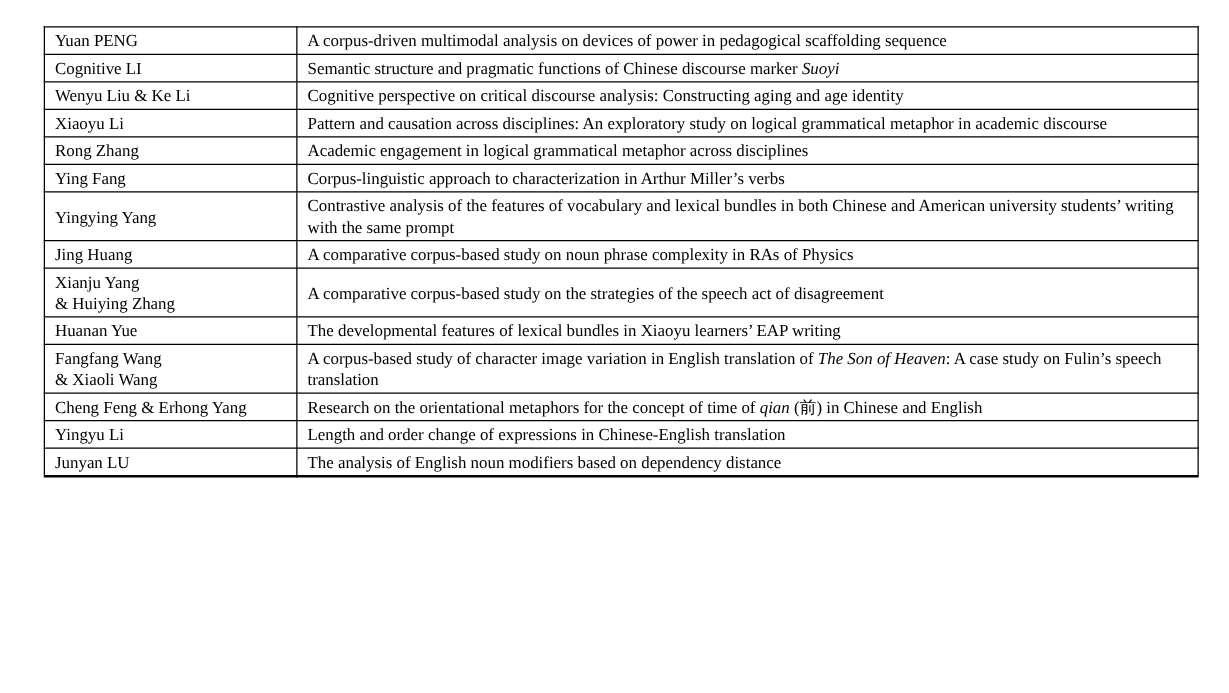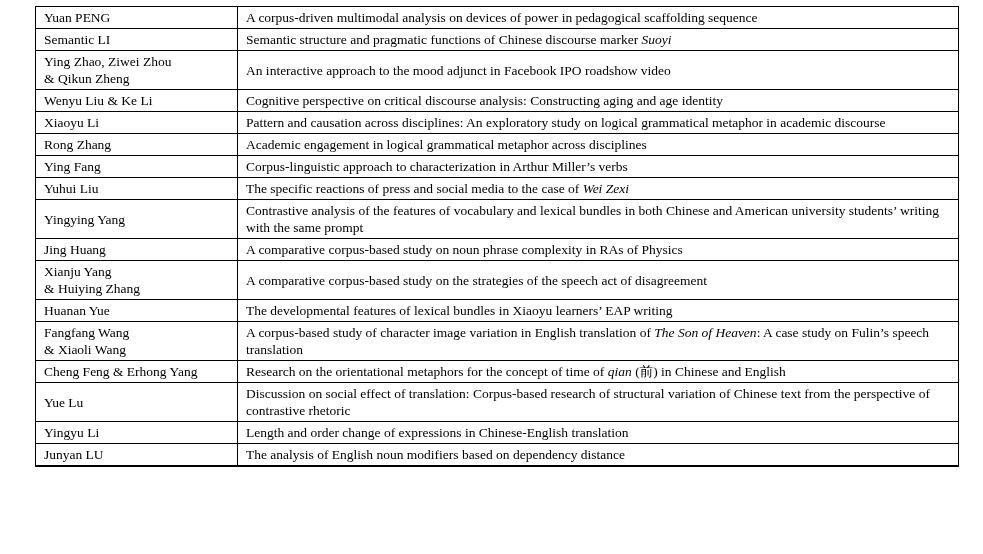--- a/index.html
+++ b/index.html
@@ -8,21 +8,21 @@
     background: #ffffff;
     width: 983px;
     height: 554px;
     overflow: hidden;
     font-family: "Liberation Serif", serif;
     color: #000000;
   }
   .program-table {
     position: absolute;
     left: 35px;
-    top: 6px;
+    top: 21px;
     width: 923px;
     border-collapse: collapse;
     table-layout: fixed;
     border: 1px solid #000;
     border-bottom-width: 2px;
   }
   .program-table td {
     border: 1px solid #000;
     padding: 2px 8px;
     font-size: 13.5px;
@@ -40,46 +40,38 @@
   <colgroup>
     <col style="width:202px">
     <col style="width:721px">
   </colgroup>
   <tbody>
       <tr>
         <td class="name-cell">Yuan PENG</td>
         <td class="title-cell"><span>A corpus-driven multimodal analysis on devices of power in pedagogical scaffolding sequence</span></td>
       </tr>
       <tr>
-        <td class="name-cell">Semantic LI</td>
+        <td class="name-cell">Cognitive LI</td>
         <td class="title-cell"><span>Semantic structure and pragmatic functions of Chinese discourse marker </span><i>Suoyi</i></td>
-      </tr>
-      <tr>
-        <td class="name-cell">Ying Zhao, Ziwei Zhou<br>&amp; Qikun Zheng</td>
-        <td class="title-cell"><span>An interactive approach to the mood adjunct in Facebook IPO roadshow video</span></td>
       </tr>
       <tr>
         <td class="name-cell">Wenyu Liu &amp; Ke Li</td>
         <td class="title-cell"><span>Cognitive perspective on critical discourse analysis: Constructing aging and age identity</span></td>
       </tr>
       <tr>
         <td class="name-cell">Xiaoyu Li</td>
         <td class="title-cell"><span>Pattern and causation across disciplines: An exploratory study on logical grammatical metaphor in academic discourse</span></td>
       </tr>
       <tr>
         <td class="name-cell">Rong Zhang</td>
         <td class="title-cell"><span>Academic engagement in logical grammatical metaphor across disciplines</span></td>
       </tr>
       <tr>
         <td class="name-cell">Ying Fang</td>
         <td class="title-cell"><span>Corpus-linguistic approach to characterization in Arthur Miller’s verbs</span></td>
-      </tr>
-      <tr>
-        <td class="name-cell">Yuhui Liu</td>
-        <td class="title-cell"><span>The specific reactions of press and social media to the case of </span><i>Wei Zexi</i></td>
       </tr>
       <tr>
         <td class="name-cell">Yingying Yang</td>
         <td class="title-cell"><span>Contrastive analysis of the features of vocabulary and lexical bundles in both Chinese and American university students’ writing with the same prompt</span></td>
       </tr>
       <tr>
         <td class="name-cell">Jing Huang</td>
         <td class="title-cell"><span>A comparative corpus-based study on noun phrase complexity in RAs of Physics</span></td>
       </tr>
       <tr>
@@ -92,24 +84,20 @@
       </tr>
       <tr>
         <td class="name-cell">Fangfang Wang<br>&amp; Xiaoli Wang</td>
         <td class="title-cell"><span>A corpus-based study of character image variation in English translation of </span><i>The Son of Heaven</i><span>: A case study on Fulin’s speech translation</span></td>
       </tr>
       <tr>
         <td class="name-cell">Cheng Feng &amp; Erhong Yang</td>
         <td class="title-cell"><span>Research on the orientational metaphors for the concept of time of </span><i>qian</i><span> (前) in Chinese and English</span></td>
       </tr>
       <tr>
-        <td class="name-cell">Yue Lu</td>
-        <td class="title-cell"><span>Discussion on social effect of translation: Corpus-based research of structural variation of Chinese text from the perspective of contrastive rhetoric</span></td>
-      </tr>
-      <tr>
         <td class="name-cell">Yingyu Li</td>
         <td class="title-cell"><span>Length and order change of expressions in Chinese-English translation</span></td>
       </tr>
       <tr>
         <td class="name-cell">Junyan LU</td>
         <td class="title-cell"><span>The analysis of English noun modifiers based on dependency distance</span></td>
       </tr>
     </tbody>
 </table>
 

